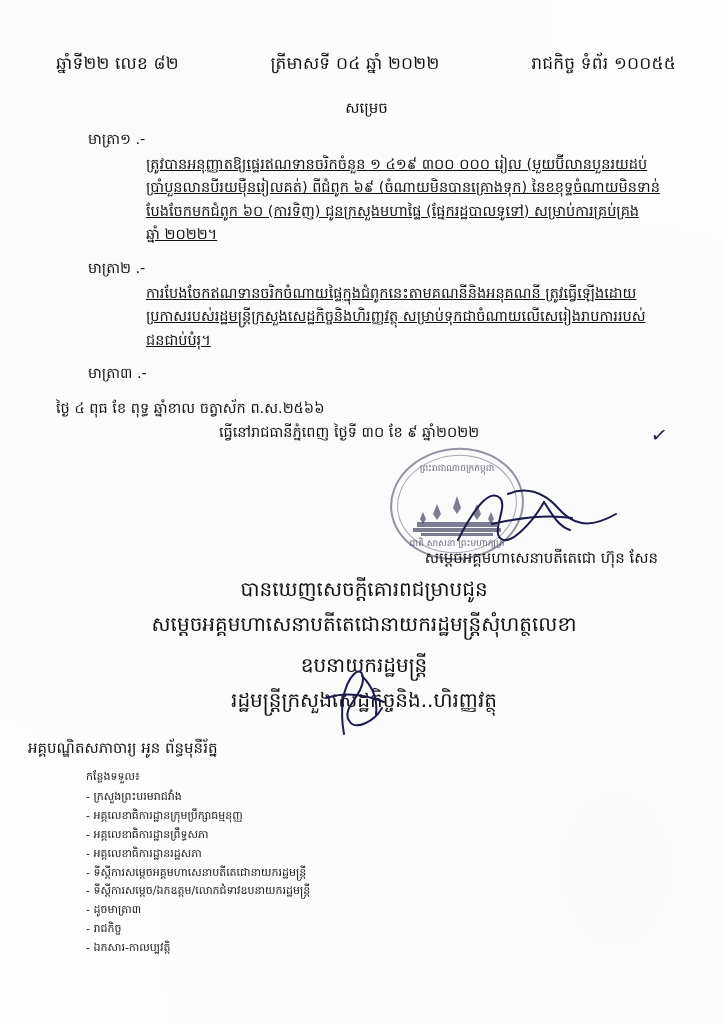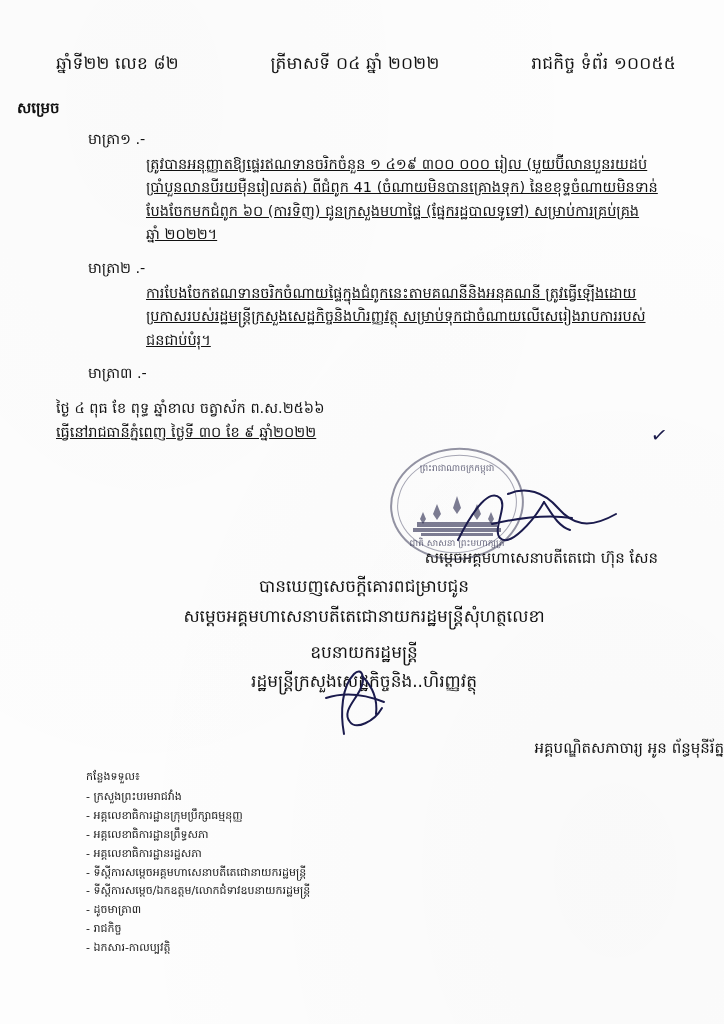--- a/index.html
+++ b/index.html
@@ -42,24 +42,24 @@
     letter-spacing: 0.2px;
     white-space: nowrap;
   }
   .header .h-left { flex: 0 0 auto; }
   .header .h-mid { flex: 1 1 auto; text-align: center; padding: 0 6px; }
   .header .h-right { flex: 0 0 auto; }
 
   .doc-title {
     position: absolute;
     top: 98px;
-    left: 17px;
-    right: 0;
+    left: 9px;
+    right: 0;
+    text-align: center;
     font-size: 15px;
-    font-weight: bold;
   }
 
   .body-block {
     position: absolute;
     top: 130px;
     left: 56px;
     right: 52px;
   }
 
   .article {
@@ -85,25 +85,24 @@
 
   .date-line {
     font-size: 14.5px;
     text-align: left;
     margin-top: 10px;
     margin-right: 52px;
     line-height: 1.6;
   }
   .date-line-2 {
     font-size: 14.5px;
-    text-align: left;
+    text-align: center;
     margin-right: 30px;
     line-height: 1.6;
     position: relative;
-    text-decoration: underline;
   }
   .check-mark {
     position: absolute;
     right: -26px;
     top: -2px;
     font-size: 20px;
     color: #1a1a4a;
     transform: rotate(8deg);
   }
 
@@ -171,35 +170,36 @@
     right: 66px;
     font-size: 15px;
   }
 
   .mid-block {
     position: absolute;
     top: 572px;
     left: 56px;
     right: 52px;
     text-align: center;
-    font-size: 17px;
+    font-size: 20px;
     line-height: 1.75;
   }
   .mid-block .l1 { }
   .mid-block .l2 { }
   .mid-block .l3 { margin-top: 6px; }
   .mid-block .l4 { }
 
   .sig-name-2 {
     position: absolute;
     top: 738px;
     left: 0;
     right: 0;
-    text-align: right;
+    text-align: left;
     font-size: 15px;
+    padding-left: 28px;
   }
 
   .cc-block {
     position: absolute;
     top: 768px;
     left: 86px;
     font-size: 11px;
     line-height: 1.72;
   }
   .cc-title { margin-bottom: 1px; }
@@ -219,21 +219,21 @@
   </div>
 
   <div class="doc-title">សម្រេច</div>
 
   <div class="body-block">
 
     <div class="article">
       <div class="article-label">មាត្រា១ .-</div>
       <div class="article-text">
         <span class="ind">ត្រូវបានអនុញ្ញាតឱ្យផ្ទេរឥណទានចរិកចំនួន ១ ៤១៩ ៣០០ ០០០ រៀល (មួយប៊ីលានបួនរយដប់</span>
-        <span class="ind">ប្រាំបួនលានបីរយម៉ឺនរៀលគត់) ពីជំពូក 41 (ចំណាយមិនបានគ្រោងទុក) នៃខខុទ្ទចំណាយមិនទាន់</span>
+        <span class="ind">ប្រាំបួនលានបីរយម៉ឺនរៀលគត់) ពីជំពូក ៦៩ (ចំណាយមិនបានគ្រោងទុក) នៃខខុទ្ទចំណាយមិនទាន់</span>
         <span class="ind">បែងចែកមកជំពូក ៦០ (ការទិញ) ជូនក្រសួងមហាផ្ទៃ (ផ្នែករដ្ឋបាលទូទៅ) សម្រាប់ការគ្រប់គ្រង</span>
         <span class="ind">ឆ្នាំ ២០២២។</span>
       </div>
     </div>
 
     <div class="article">
       <div class="article-label">មាត្រា២ .-</div>
       <div class="article-text">
         <span class="ind">ការបែងចែកឥណទានចរិកចំណាយផ្ទៃក្នុងជំពូកនេះតាមគណនីនិងអនុគណនី ត្រូវធ្វើឡើងដោយ</span>
         <span class="ind">ប្រកាសរបស់រដ្ឋមន្ត្រីក្រសួងសេដ្ឋកិច្ចនិងហិរញ្ញវត្ថុ សម្រាប់ទុកជាចំណាយលើសេរៀងរាបការរបស់</span>

